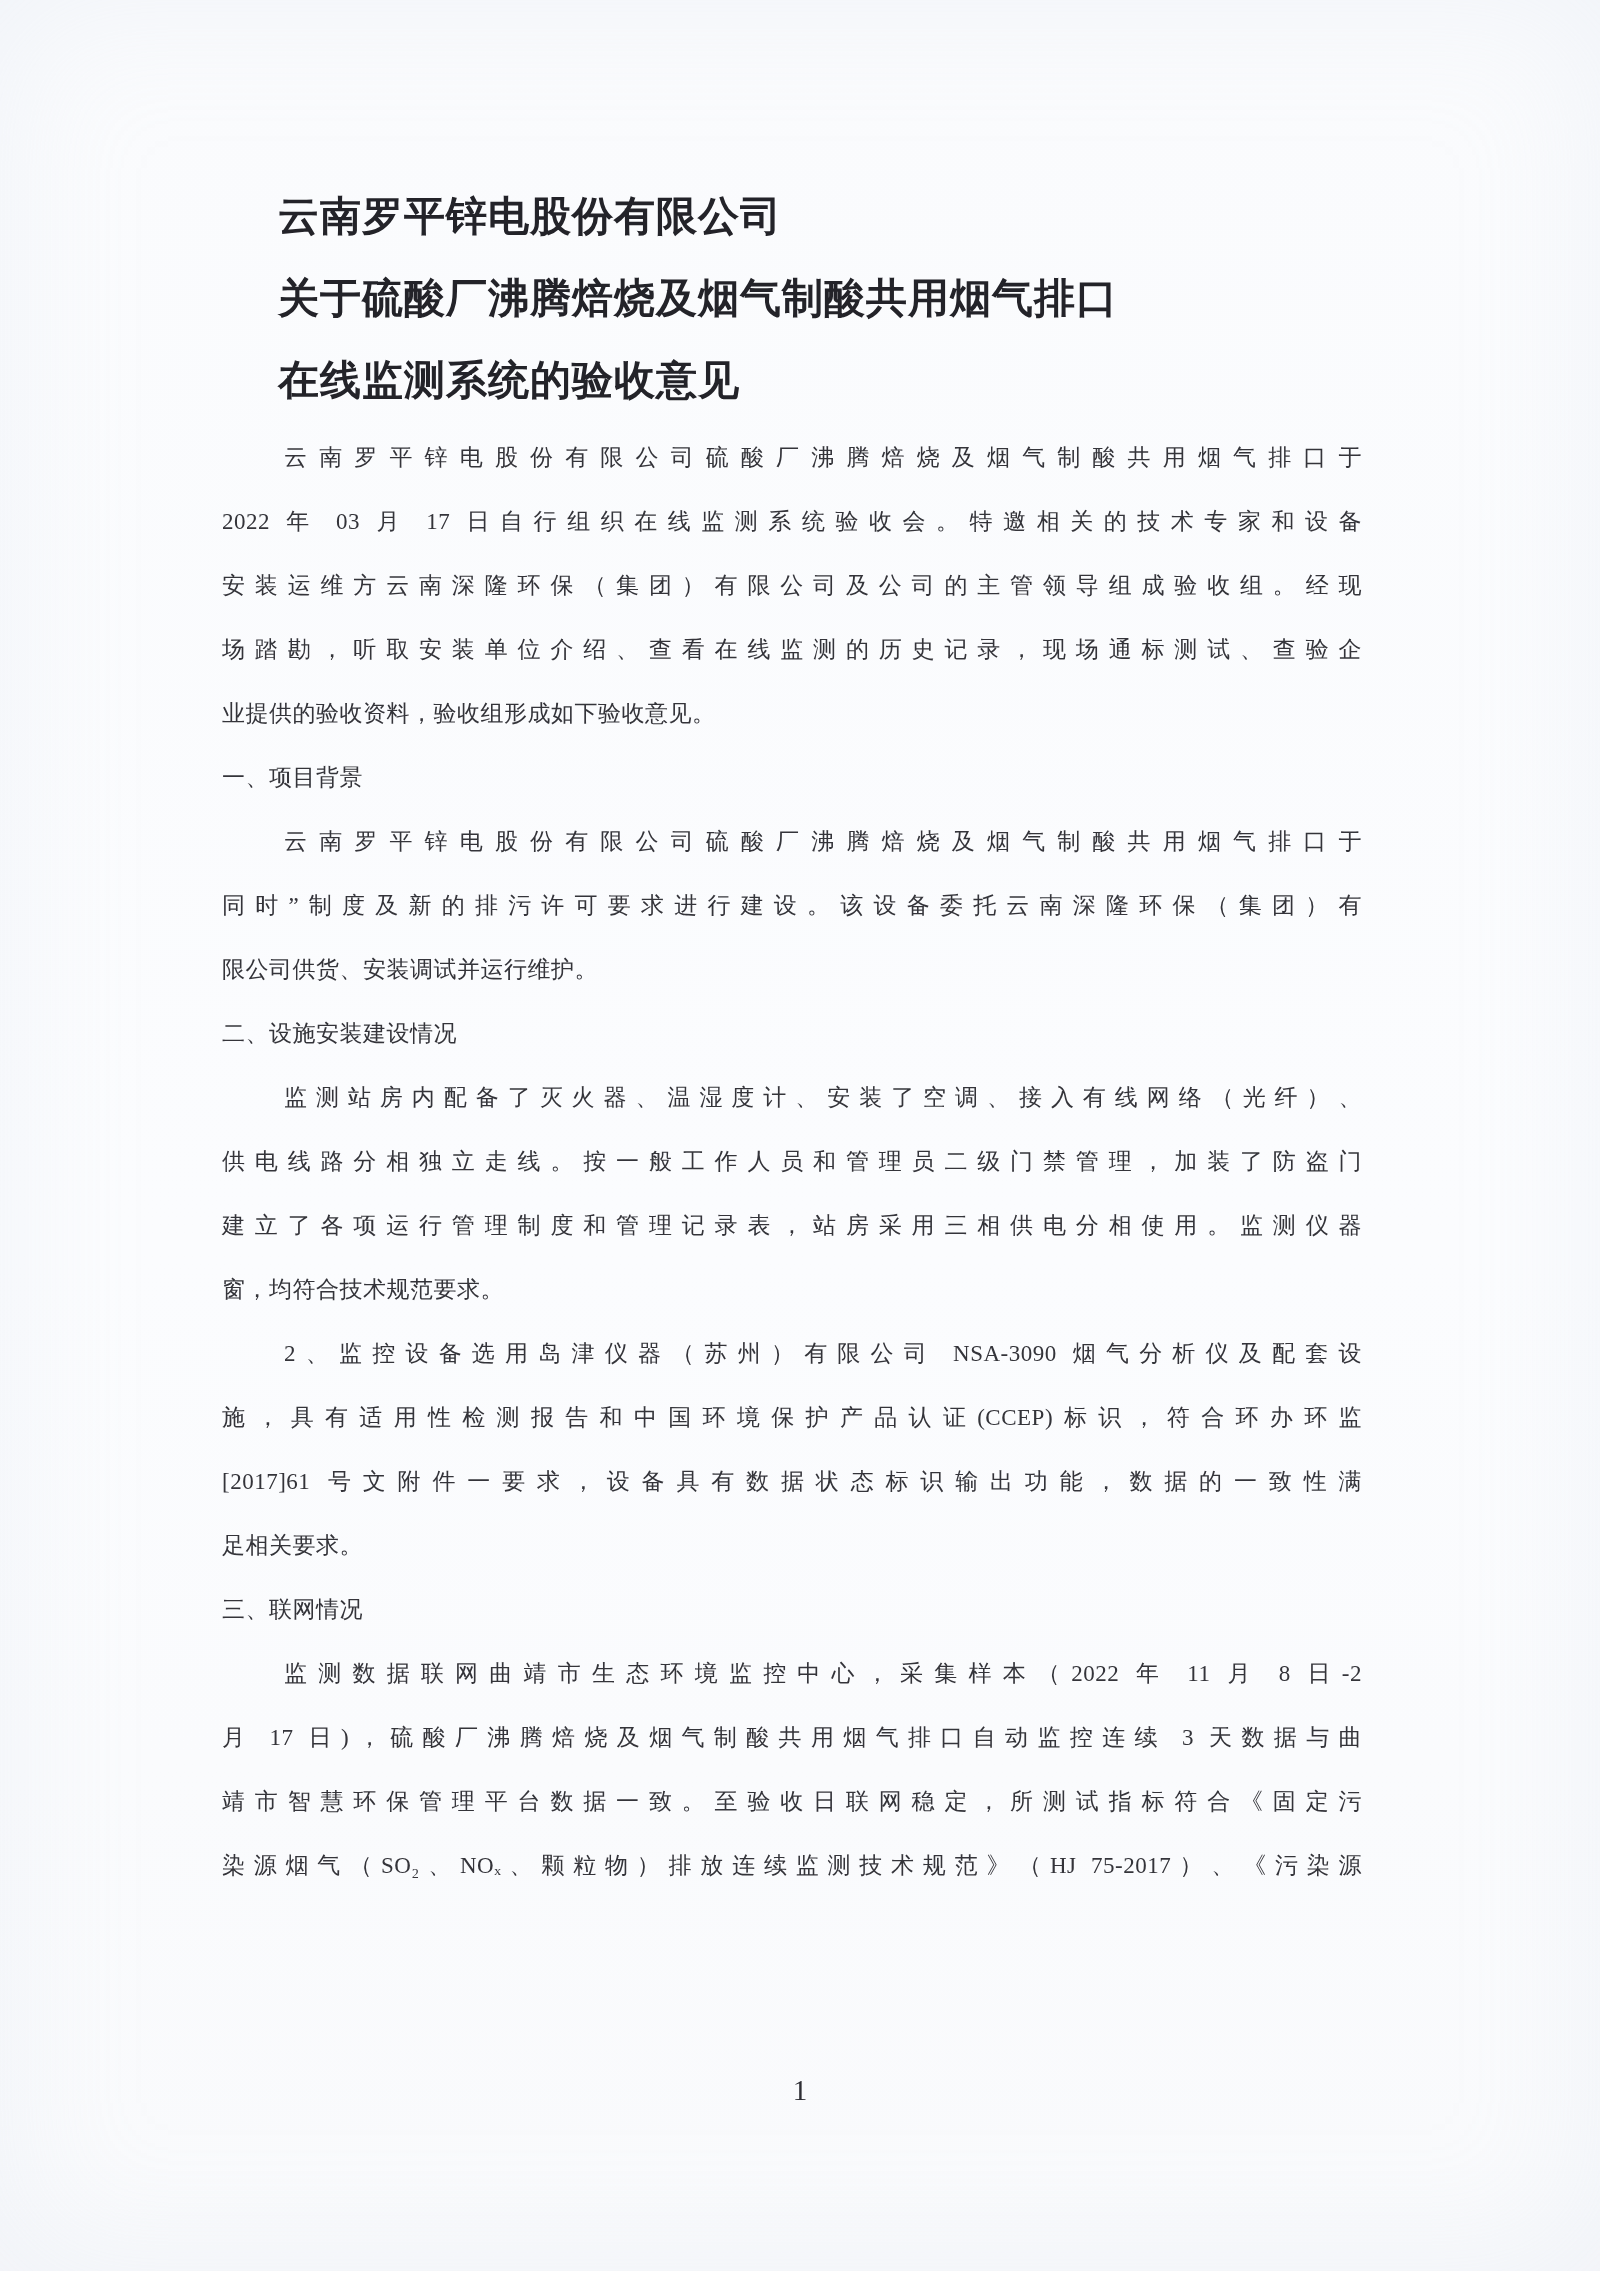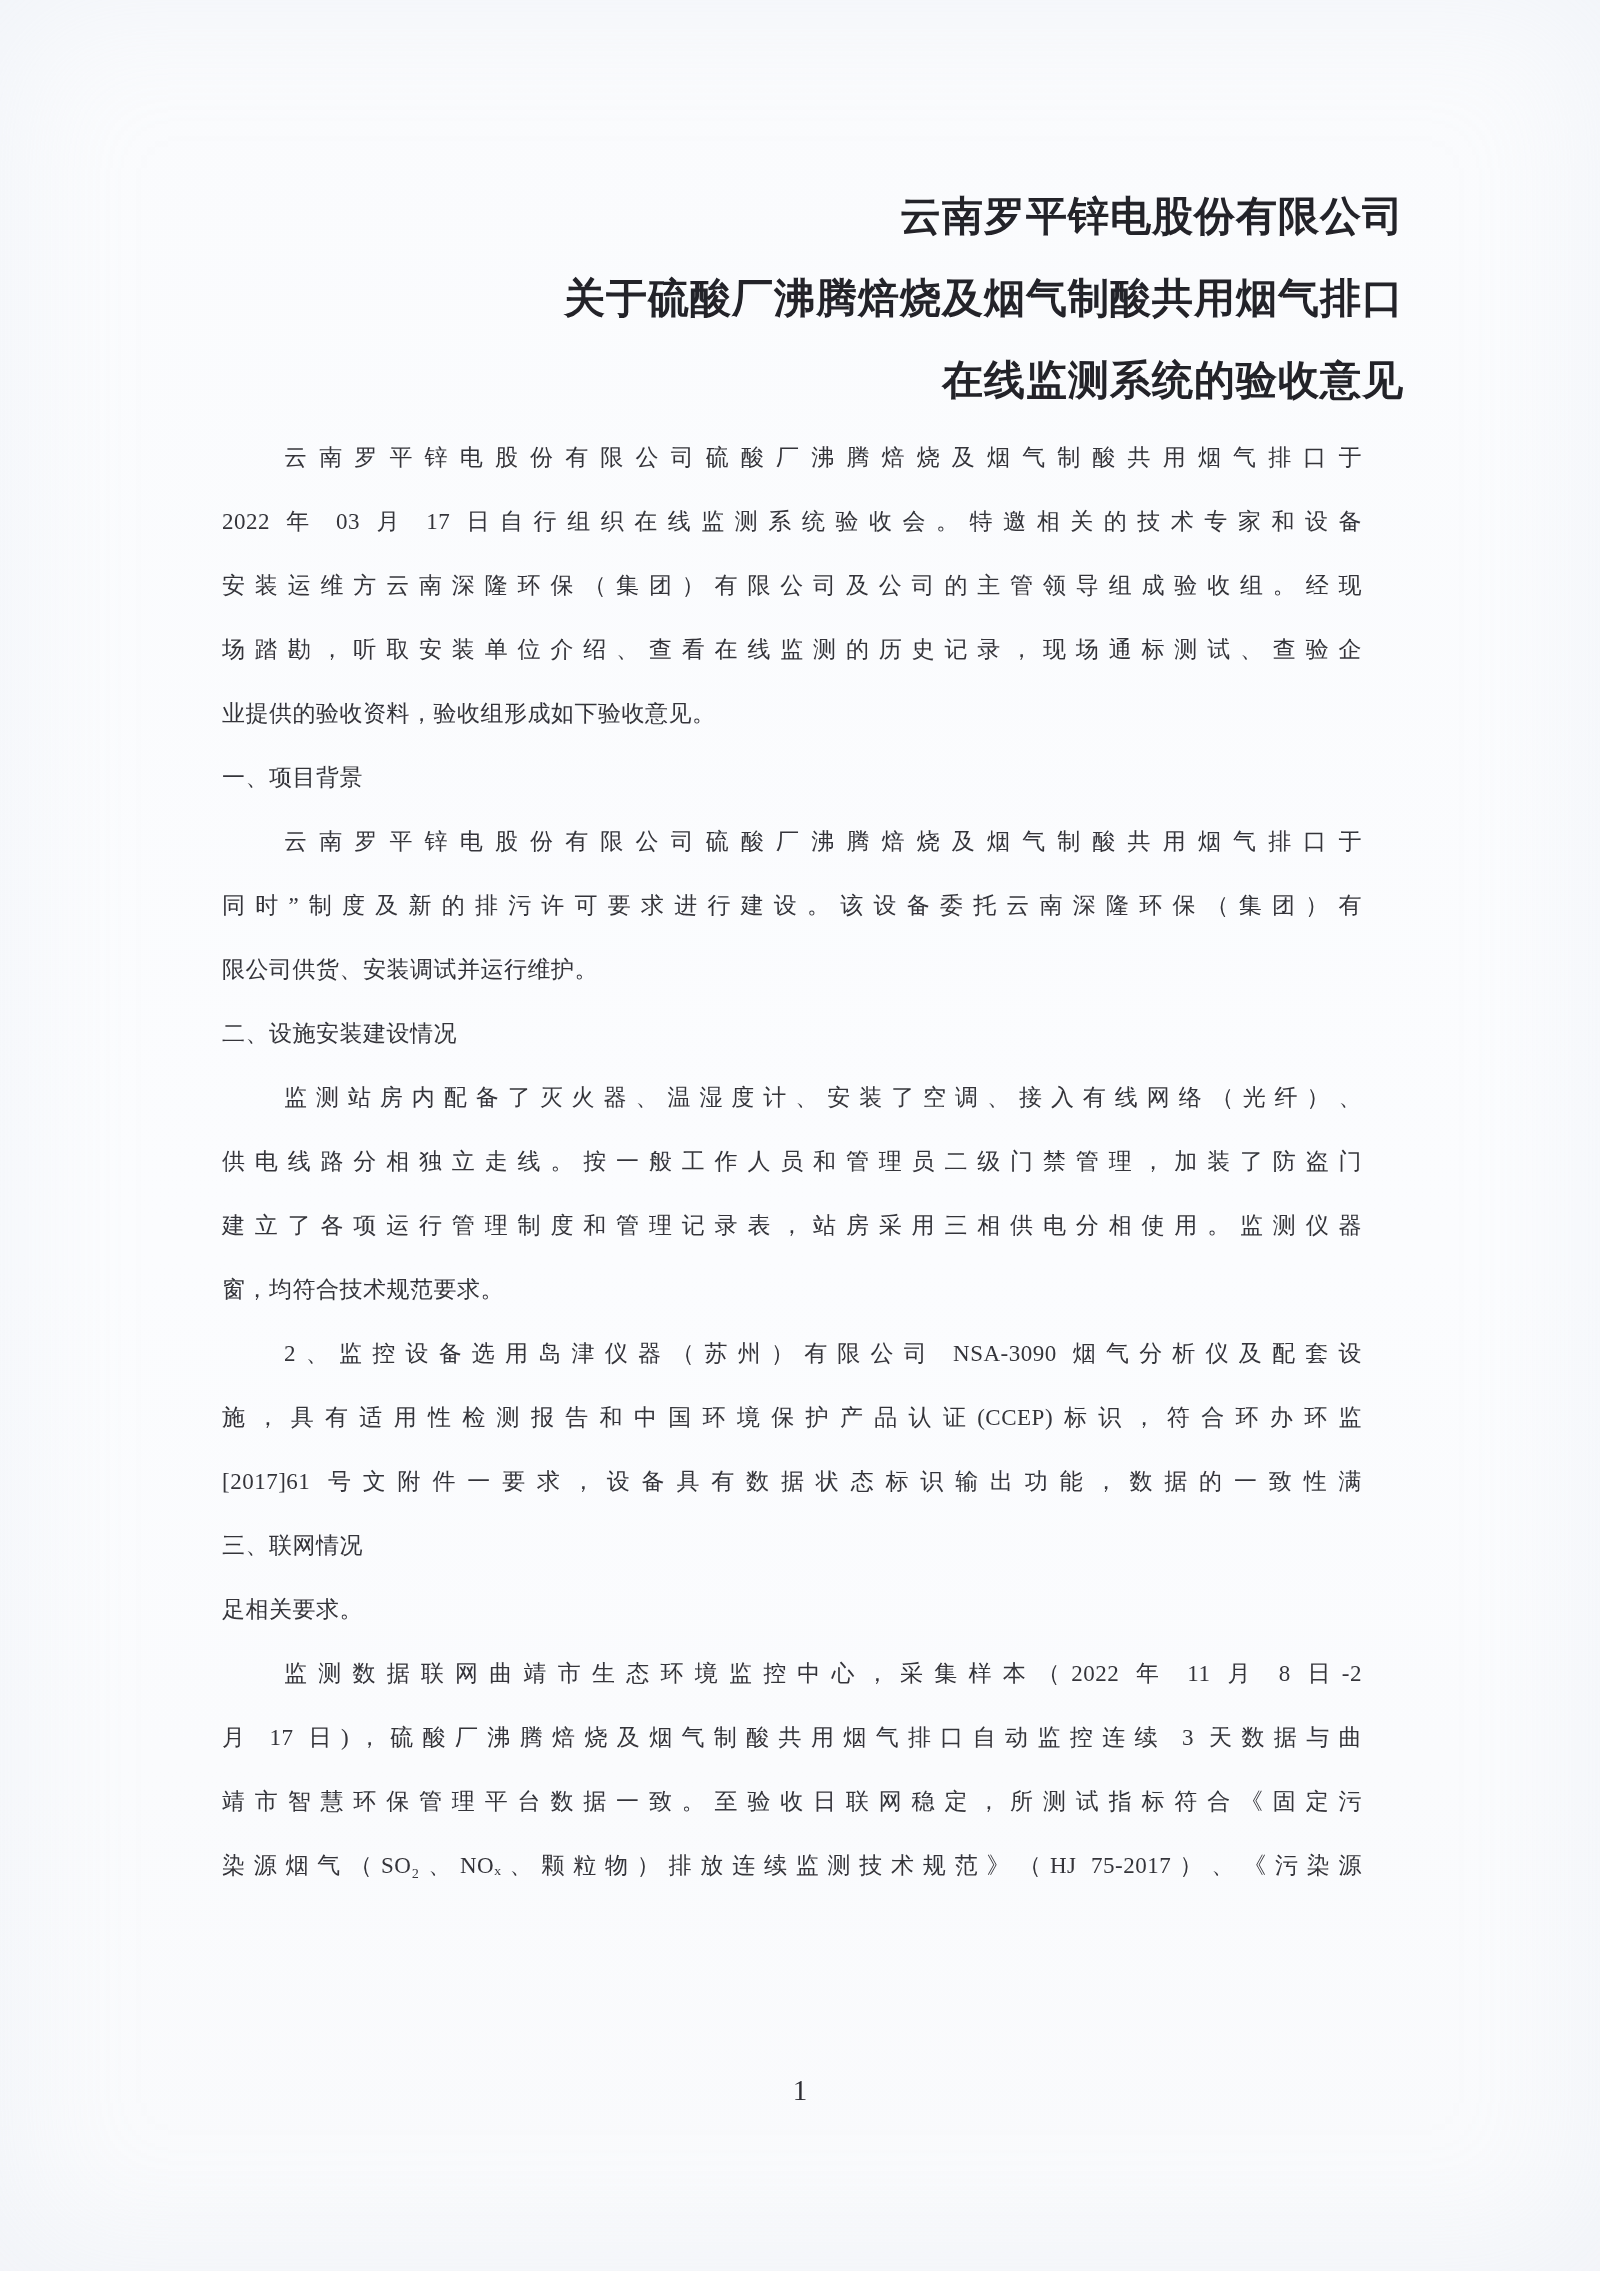--- a/index.html
+++ b/index.html
@@ -9,25 +9,25 @@
     height: 2271px;
     margin: 0;
     background: linear-gradient(180deg, #fafbfd 0%, #fbfcfe 55%, #f9fafc 100%);
     box-shadow: inset 0 0 140px rgba(208, 218, 234, 0.22);
     overflow: hidden;
     font-family: "Liberation Serif", "DejaVu Serif", serif;
     color: #34343a;
   }
   .titles {
     position: absolute;
-    left: 222px;
+    left: 236px;
     top: 175px;
     width: 1140px;
     transform: translateX(42px);
-    text-align: right;
+    text-align: left;
     font-weight: 700;
     font-size: 41px;
     color: #232329;
     letter-spacing: 1px;
   }
   .titles .t { height: 82px; line-height: 82px; }
   .body-block {
     position: absolute;
     left: 222px;
     top: 426px;
@@ -77,22 +77,22 @@
       <div class="line fill">同时”制度及新的排污许可要求进行建设。该设备委托云南深隆环保（集团）有</div>
       <div class="line">限公司供货、安装调试并运行维护。</div>
       <div class="line">二、设施安装建设情况</div>
       <div class="line indent fill">监测站房内配备了灭火器、温湿度计、安装了空调、接入有线网络（光纤）、</div>
       <div class="line fill">供电线路分相独立走线。按一般工作人员和管理员二级门禁管理，加装了防盗门</div>
       <div class="line fill">建立了各项运行管理制度和管理记录表，站房采用三相供电分相使用。监测仪器</div>
       <div class="line">窗，均符合技术规范要求。</div>
       <div class="line indent fill">2、监控设备选用岛津仪器（苏州）有限公司 NSA-3090 烟气分析仪及配套设</div>
       <div class="line fill">施，具有适用性检测报告和中国环境保护产品认证(CCEP)标识，符合环办环监</div>
       <div class="line fill">[2017]61 号文附件一要求，设备具有数据状态标识输出功能，数据的一致性满</div>
+      <div class="line">足相关要求。</div>
       <div class="line">三、联网情况</div>
-      <div class="line">足相关要求。</div>
       <div class="line indent fill">监测数据联网曲靖市生态环境监控中心，采集样本（2022 年 11 月 8 日-2</div>
       <div class="line fill">月 17 日)，硫酸厂沸腾焙烧及烟气制酸共用烟气排口自动监控连续 3 天数据与曲</div>
       <div class="line fill">靖市智慧环保管理平台数据一致。至验收日联网稳定，所测试指标符合《固定污</div>
       <div class="line fill">染源烟气（SO₂、NOₓ、颗粒物）排放连续监测技术规范》（HJ 75-2017）、《污染源</div>
     </div>
 
   <div class="page-number">1</div>
 
 </div>
 

